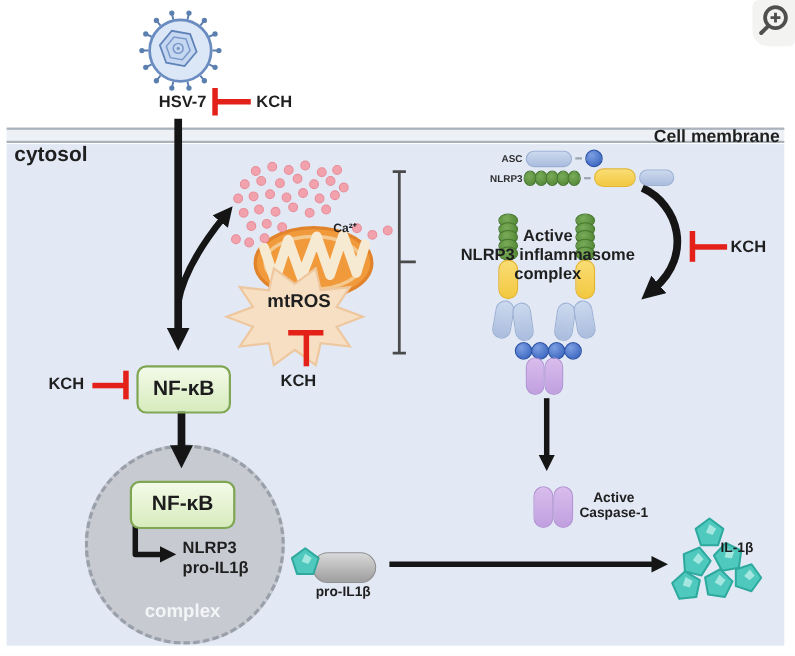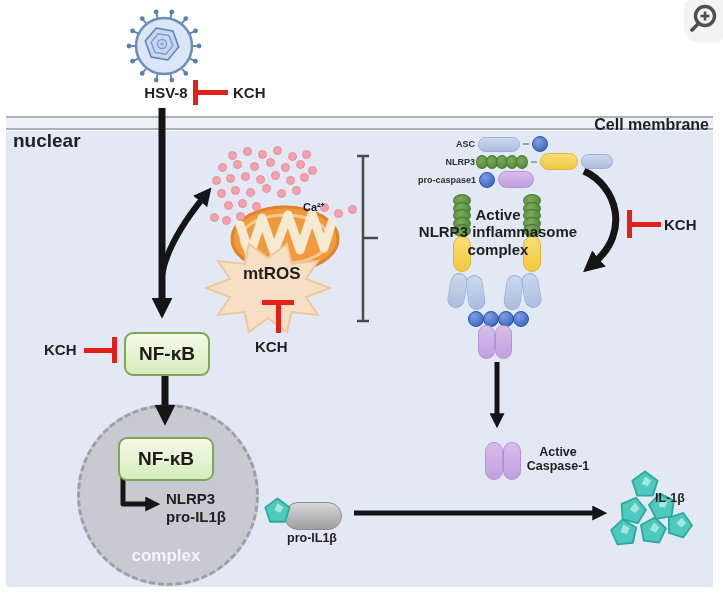--- a/index.html
+++ b/index.html
@@ -66,21 +66,21 @@
   svg{display:block;}
 </style>
 </head>
 <body>
 
 <div id="stage">
 
   <div class="abs" id="cytosol-panel"></div>
   <div class="abs" id="membrane-band"></div>
   <div class="abs" id="membrane-label">Cell membrane</div>
-  <div class="abs" id="cytosol-label">nuclear</div>
+  <div class="abs" id="cytosol-label">cytosol</div>
 
   <div class="abs" id="zoom-btn">
     <svg width="39" height="42" viewBox="0 0 39 42">
       <circle cx="21" cy="16" r="9.5" fill="none" stroke="#4f4f4f" stroke-width="3.4"></circle>
       <line x1="14.5" y1="23.5" x2="8" y2="30" stroke="#4f4f4f" stroke-width="3.6" stroke-linecap="round"></line>
       <line x1="16.5" y1="16" x2="25.5" y2="16" stroke="#4f4f4f" stroke-width="2.6"></line>
       <line x1="21" y1="11.5" x2="21" y2="20.5" stroke="#4f4f4f" stroke-width="2.6"></line>
     </svg>
   </div>
 
@@ -114,21 +114,21 @@
         <circle cx="61.8" cy="14.6" r="2.4" fill="#5b7fae" stroke="none"></circle>
         <line x1="66.1" y1="29.4" x2="71.5" y2="26.8"></line>
         <circle cx="71.5" cy="26.8" r="2.4" fill="#5b7fae" stroke="none"></circle>
       </g>
     <circle cx="40" cy="42" r="28" fill="#dbe6f6" stroke="#6a8cc0" stroke-width="2.5"></circle>
     <polygon points="54.7,43.0 43.8,56.0 27.1,53.0 21.3,37.0 32.2,24.0 48.9,27.0" fill="#c6d7f1" stroke="#5f83b8" stroke-width="1.6"></polygon>
     <polygon points="48.8,41.9 41.8,50.3 30.9,48.4 27.2,38.1 34.2,29.7 45.1,31.5" fill="none" stroke="#7b9aca" stroke-width="1.4"></polygon>
     <circle cx="38" cy="40" r="4.5" fill="none" stroke="#7b9aca" stroke-width="1.4"></circle>
     <circle cx="38" cy="40" r="1.5" fill="#7b9aca"></circle>
   </svg>
-  <div class="abs" id="hsv-label">HSV-8</div>
+  <div class="abs" id="hsv-label">HSV-7</div>
 
   <div class="abs red" style="left:193px;top:80px;width:5px;height:25px;"></div>
   <div class="abs red" style="left:197px;top:90px;width:31px;height:5px;"></div>
   <div class="abs kch" style="left:233px;top:84px;">KCH</div>
 
   <svg class="abs" style="left:200px;top:190px;z-index:2" width="165" height="150" viewBox="0 0 165 150">
     <ellipse cx="85" cy="49" rx="53" ry="32" fill="#f19a3c" stroke="#e0832a" stroke-width="3"></ellipse>
     <ellipse cx="85" cy="49" rx="44" ry="24" fill="none" stroke="#f3c98f" stroke-width="3"></ellipse>
     <polyline points="40,35 50,65 62,28 74,62 88,25 100,60 112,24 124,58 132,32" fill="none" stroke="#f7ead2" stroke-width="9" stroke-linejoin="round" stroke-linecap="round"></polyline>
     <polygon points="130,98 106,107 118,125 91.5,122 87,142 68,128 49,142 44.5,122 18,125 30,107 6,98 30,89 18,71 44.5,74 49,54 68,68 87,54 91.5,74 118,71 106,89" fill="#f6dfc3" stroke="#eec79e" stroke-width="2"></polygon>
@@ -189,25 +189,20 @@
       <span class="leg-bead"></span>
         <span class="leg-bead"></span>
         <span class="leg-bead"></span>
         <span class="leg-bead"></span>
         <span class="leg-bead"></span>
     </span>
     <span class="leg-link"></span>
     <span class="hcap yellow" style="width:36px;height:15px;"></span>
     <span class="hcap" style="width:30px;height:13px;"></span>
   </div>
-  <div class="leg-row" style="left:406px;top:171px;">
-    <span class="leg-label" style="width:70px;">pro-caspase1</span>
-    <span class="bluecirc" style="position:static;"></span>
-    <span class="hcap purple" style="width:34px;height:15px;"></span>
-  </div>
 
   <div class="abs red" style="left:627px;top:210px;width:5px;height:28px;"></div>
   <div class="abs red" style="left:631px;top:222px;width:30px;height:5px;"></div>
   <div class="abs kch" style="left:664px;top:216px;">KCH</div>
 
   <div class="abs" style="left:445px;top:194px;width:110px;height:170px;z-index:2">
 
     <span class="bead" style="left:8px;top:0;"></span>
       <span class="bead" style="left:8px;top:7.5px;"></span>
     <span class="bead" style="left:8px;top:15px;"></span>

